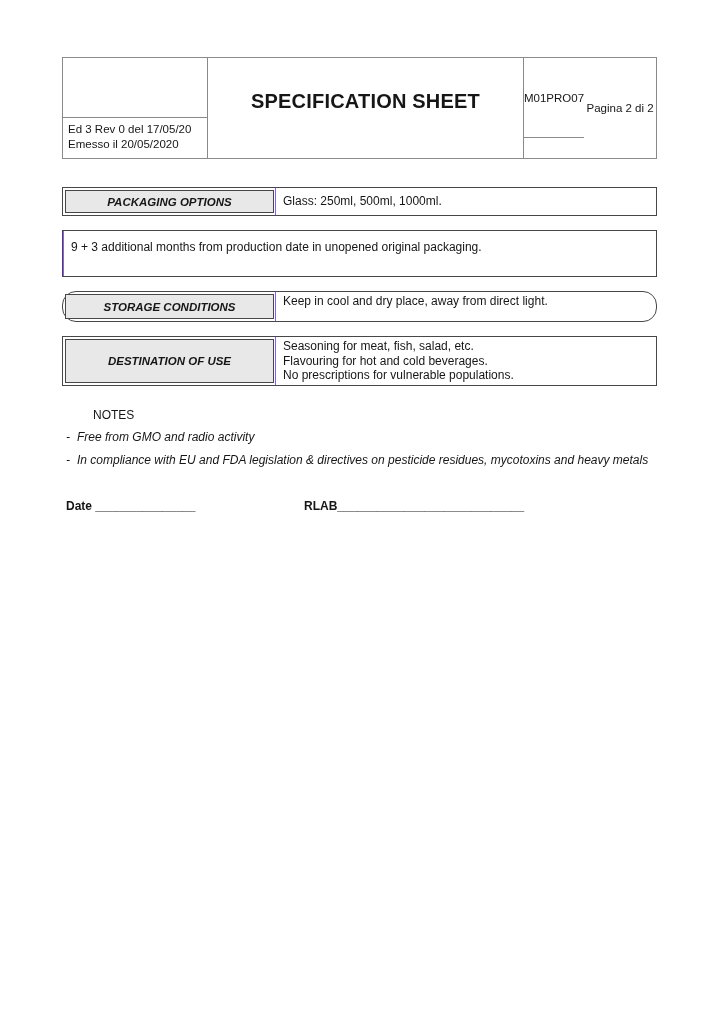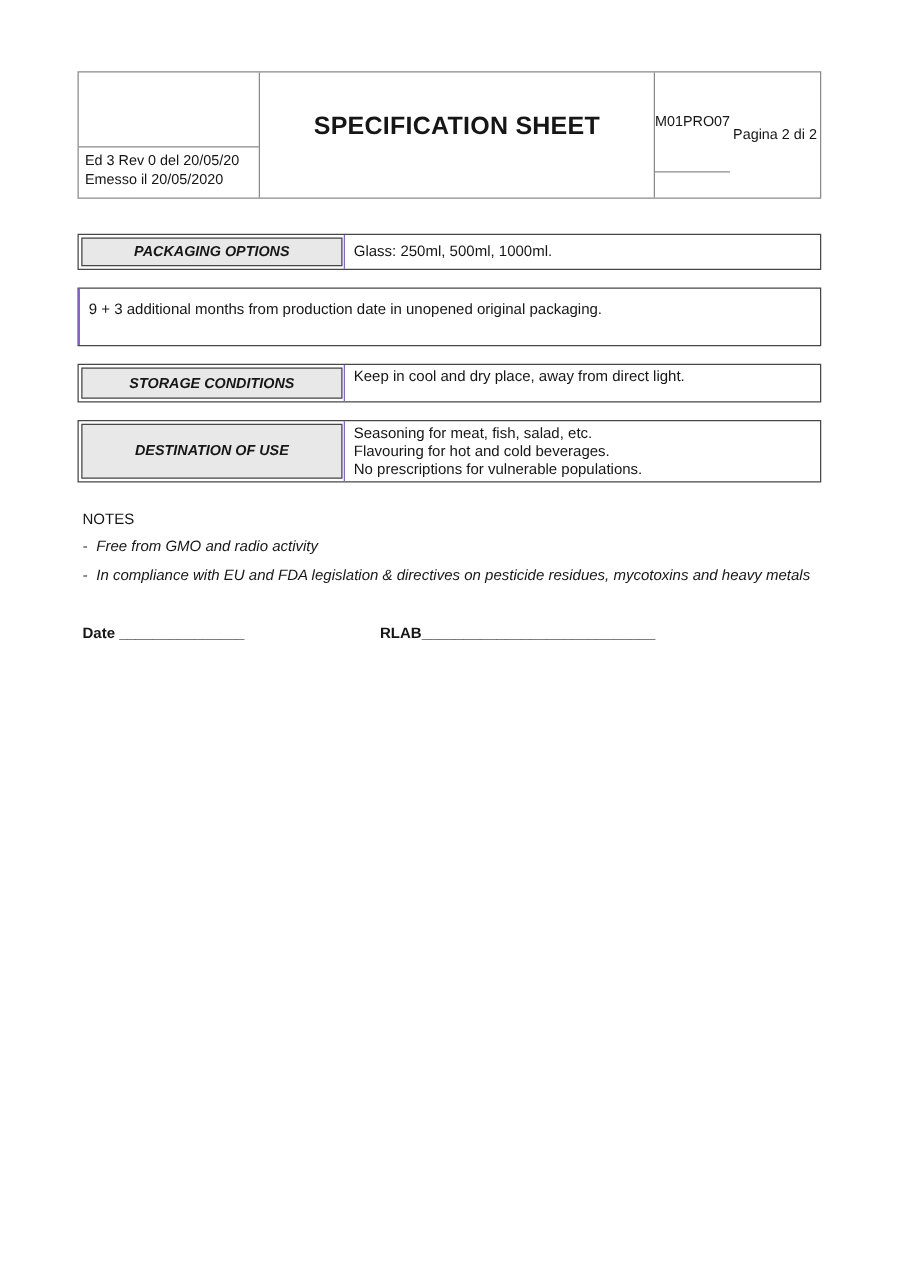--- a/index.html
+++ b/index.html
@@ -97,29 +97,30 @@
   .spec-content {
     flex: 1;
     border-left: 1px solid #8b5cf6;
     padding: 2px 7px;
     line-height: 14.5px;
   }
   .spec-content.v-center { display: flex; flex-direction: column; justify-content: center; min-height: 25px; }
   .row-packaging  { min-height: 29px; }
   .row-shelf      { min-height: 47px; }
   .row-shelf .spec-content { padding-top: 9px; }
-  .row-storage    { min-height: 31px; }
+  .row-storage    { min-height: 31px; border-radius: 14px; }
   .row-destination{ min-height: 45px; }
   .justify { text-align: justify; }
 
   
   .notes-heading {
     margin-top: 22px;
     font-size: 12px;
     padding-left: 4px;
+    margin-left: 27px;
   }
   .note-item {
     display: flex;
     margin-top: 8px;
     font-style: italic;
     font-size: 12px;
     line-height: 15px;
     padding-left: 4px;
   }
   .note-marker { width: 11px; flex: 0 0 11px; }
@@ -139,21 +140,21 @@
 </head>
 <body>
 
 <div class="page">
   <div class="content">
 
     <div class="hdr">
       <div class="hdr-left">
         <div class="hdr-left-top"></div>
         <div class="hdr-left-bottom">
-          <div>Ed 3 Rev 0 del 20/05/20</div>
+          <div>Ed 3 Rev 0 del 17/05/20</div>
           <div>Emesso il 20/05/2020</div>
         </div>
       </div>
       <div class="hdr-center">SPECIFICATION SHEET</div>
       <div class="hdr-right">
         <div class="hdr-right-top">M01PRO07</div>
         <div class="hdr-right-bottom">Pagina 2 di 2</div>
       </div>
     </div>
 

